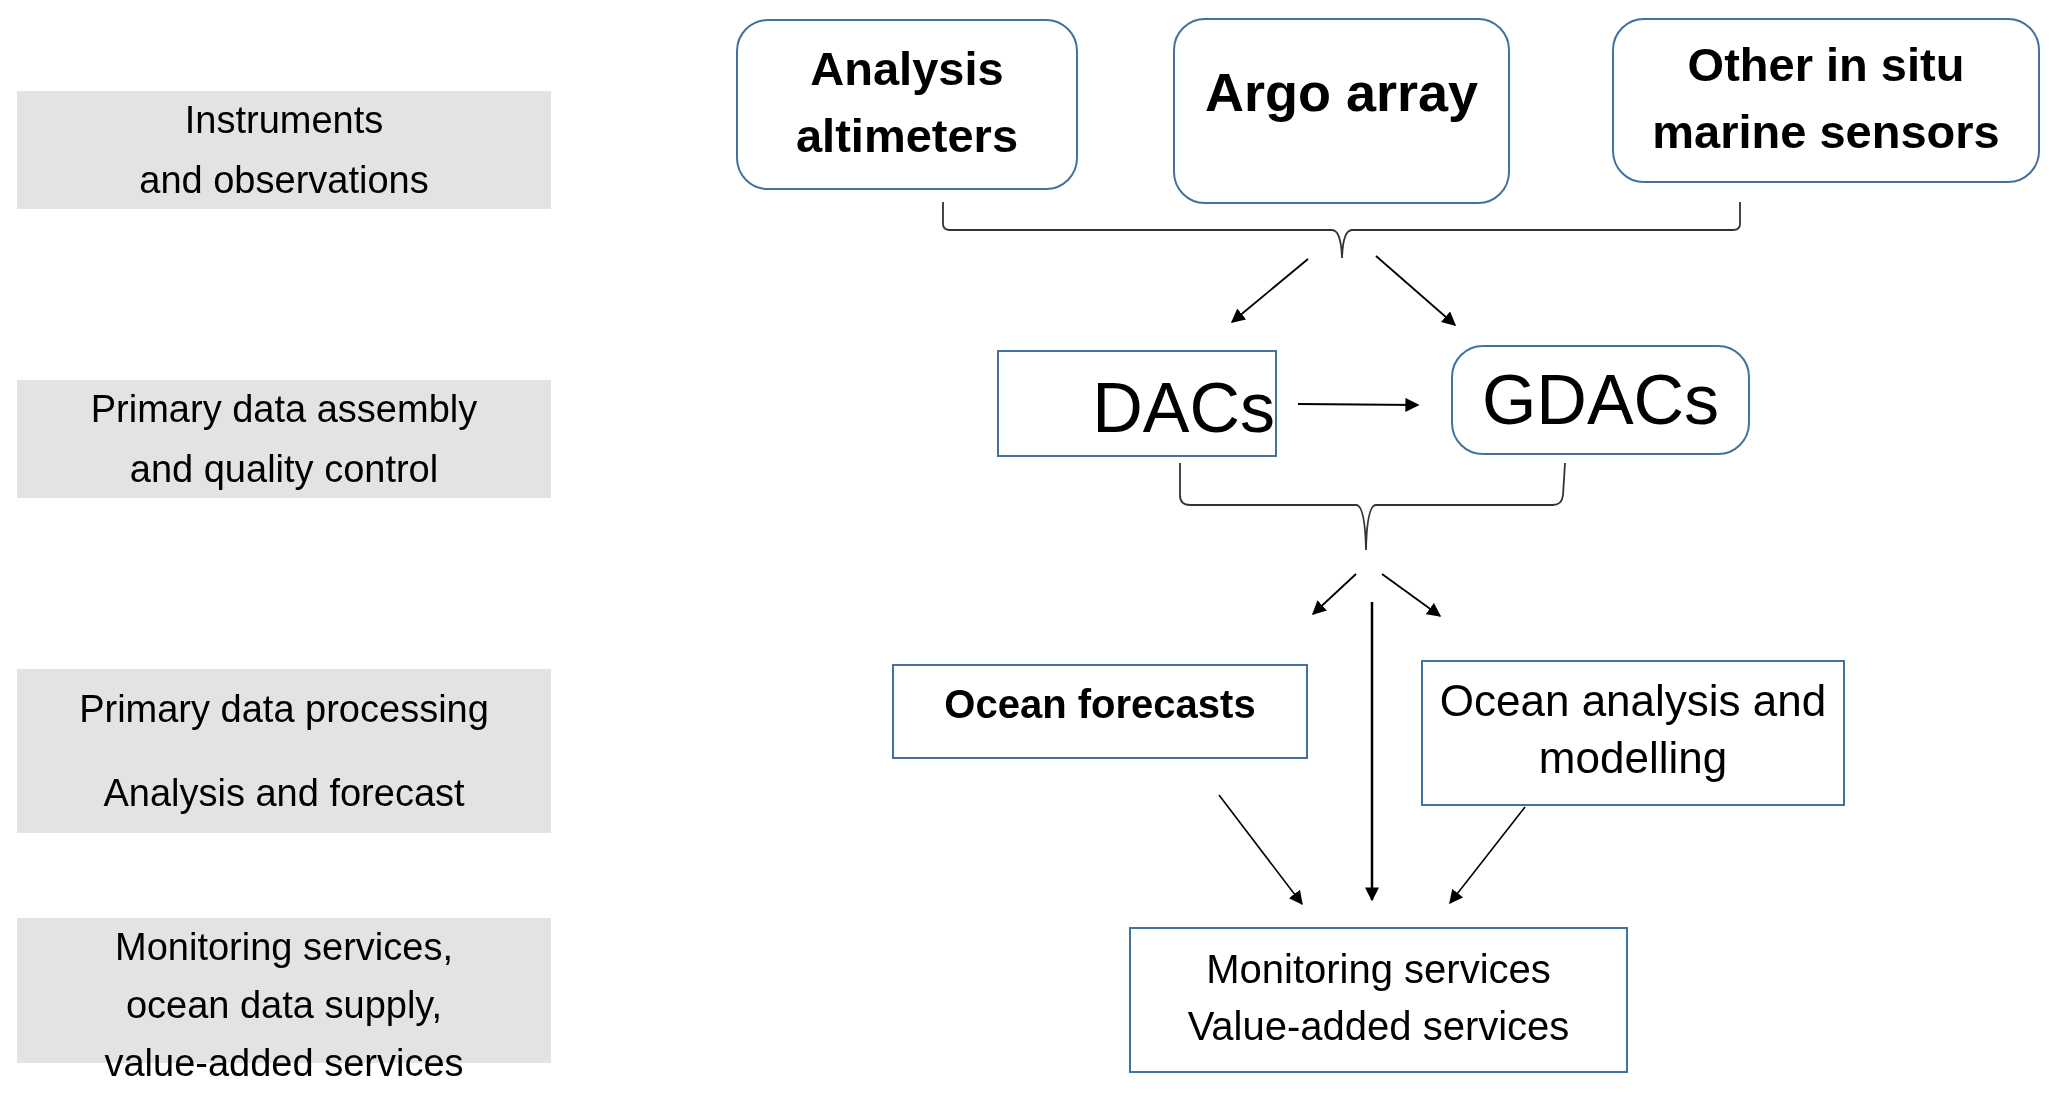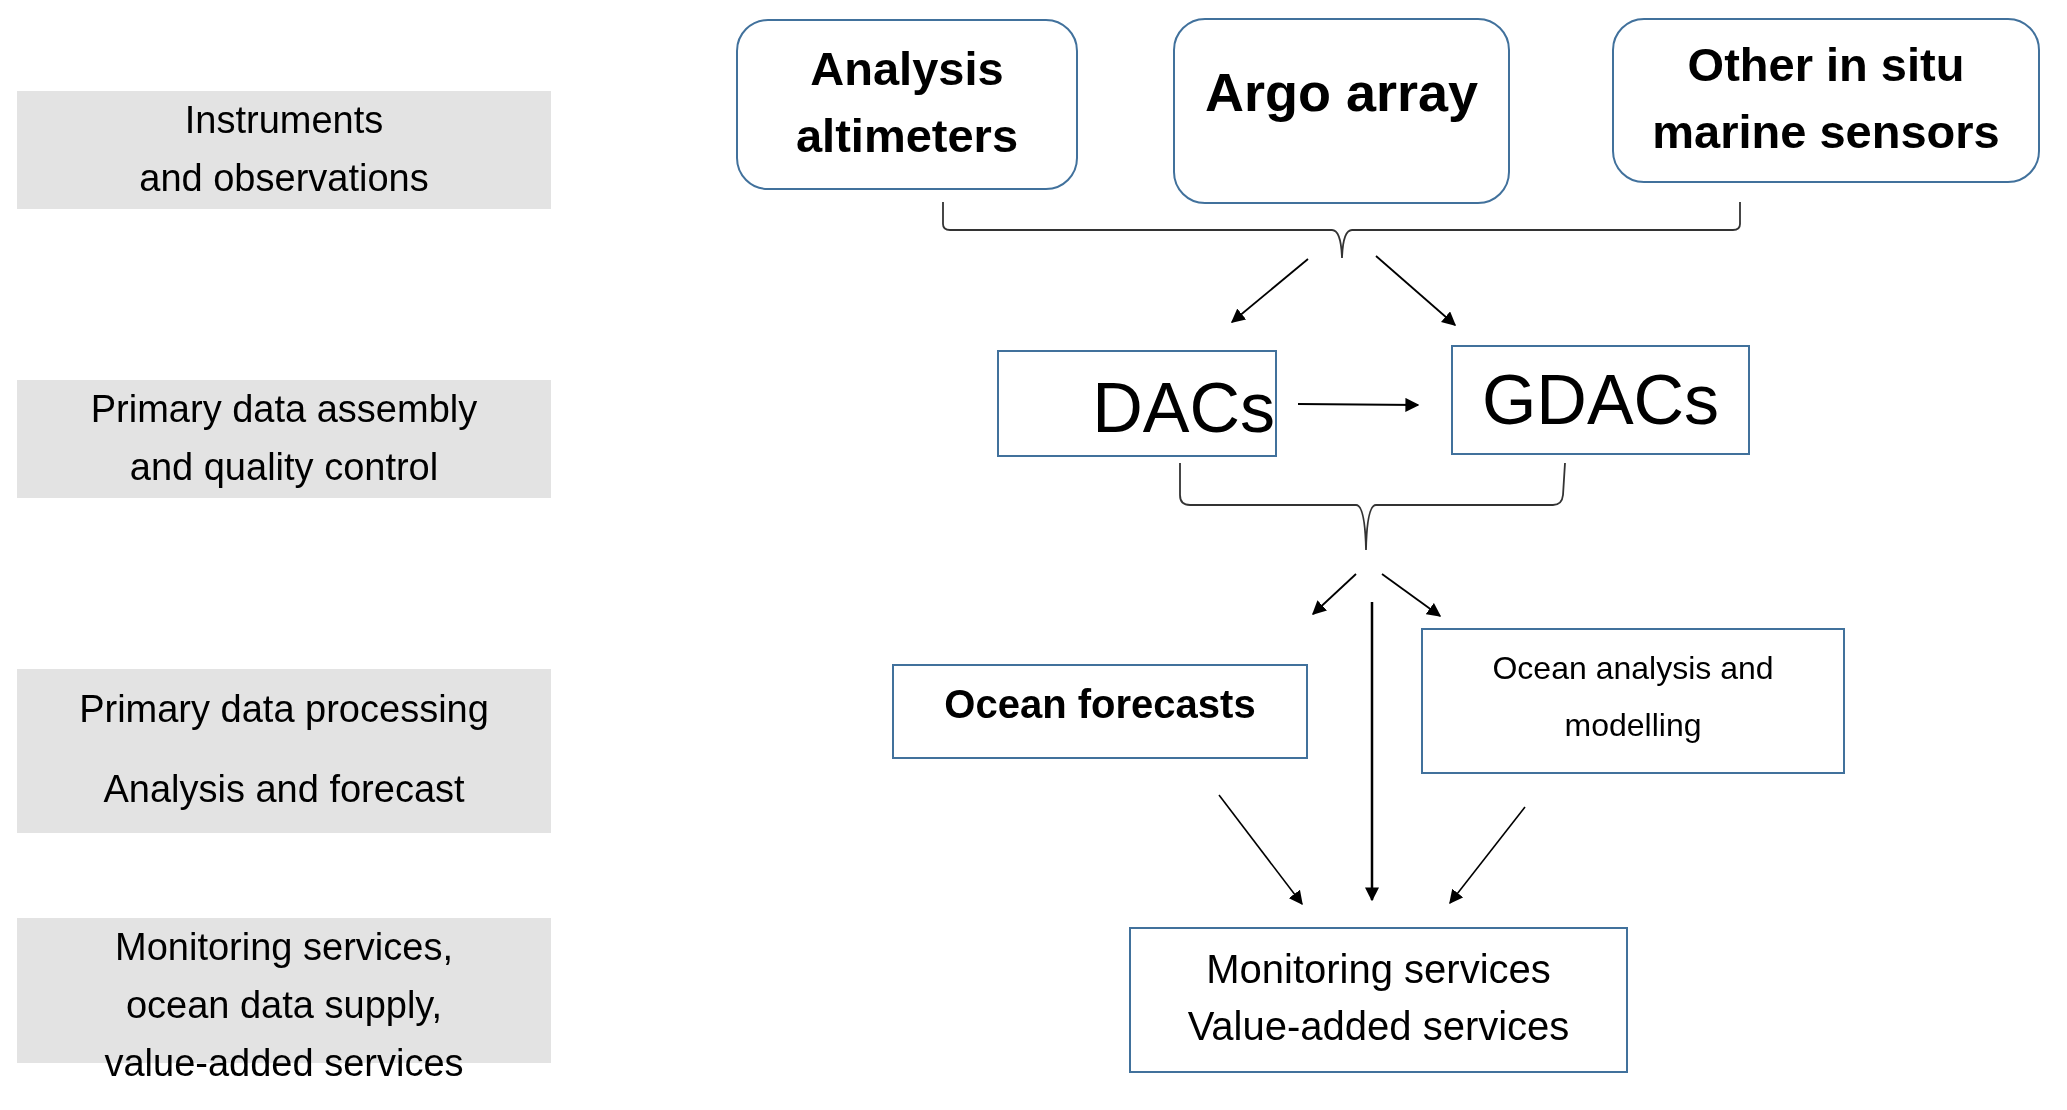--- a/index.html
+++ b/index.html
@@ -1,19 +1,19 @@
 <!DOCTYPE html>
 <html><head>
 <meta charset="utf-8">
 <style>
   html, body { margin: 0; padding: 0; background: #ffffff; }
   body { width: 2067px; height: 1110px; position: relative; overflow: hidden;
          font-family: "Liberation Sans", "DejaVu Sans", sans-serif; color: #000; }
   .label-box { position: absolute; left: 17px; width: 534px; background: #E3E3E3;
-               display: flex; flex-direction: column; align-items: center; justify-content: flex-start;
+               display: flex; flex-direction: column; align-items: center; justify-content: space-between;
                text-align: center; font-size: 38px; line-height: 58px; color: #000; }
   .label-box.lb3 { line-height: 80px; }
   .node { position: absolute; box-sizing: border-box; border: 2.5px solid #41719C; background: #fff;
           display: flex; flex-direction: column; align-items: center; text-align: center; color: #000; }
   .node.rounded { border-radius: 32px; }
   .node.bold { font-weight: bold; }
   .node.center { justify-content: center; }
   .node.top { justify-content: flex-start; }
   svg.connectors { position: absolute; left: 0; top: 0; width: 2067px; height: 1110px; pointer-events: none; }
 </style>
@@ -46,28 +46,28 @@
   <div>Argo array</div>
 </div>
 <div class="node rounded bold center" style="left:1612px;top:18px;width:428px;height:165px;font-size:47px;line-height:67px;padding-bottom:6px;">
   <div>Other in situ</div>
   <div>marine sensors</div>
 </div>
 
 <div class="node center" style="left:997px;top:350px;width:280px;height:107px;font-size:70px;padding-top:8px;align-items:flex-end;">
   <div>DACs</div>
 </div>
-<div class="node center" style="left:1451px;top:345px;width:299px;height:110px;font-size:70px;">
+<div class="node center" style="left:1451px;top:345px;width:299px;height:110px;font-size:70px;border-radius:32px;">
   <div>GDACs</div>
 </div>
 
 <div class="node top" style="left:892px;top:664px;width:416px;height:95px;font-size:40px;line-height:52px;padding-top:12px;font-weight:bold;">
   <div>Ocean forecasts</div>
 </div>
-<div class="node top" style="left:1421px;top:628px;width:424px;height:146px;font-size:32px;line-height:57px;padding-top:10px;">
+<div class="node top" style="left:1421px;top:660px;width:424px;height:146px;font-size:44px;line-height:57px;padding-top:10px;">
   <div>Ocean analysis and</div>
   <div>modelling</div>
 </div>
 
 <div class="node top" style="left:1129px;top:927px;width:499px;height:146px;font-size:40px;line-height:57px;padding-top:12px;text-align:right;">
   <div>Monitoring services</div>
   <div>Value-added services</div>
 </div>
 
 <svg class="connectors" viewBox="0 0 2067 1110" xmlns="http://www.w3.org/2000/svg">

